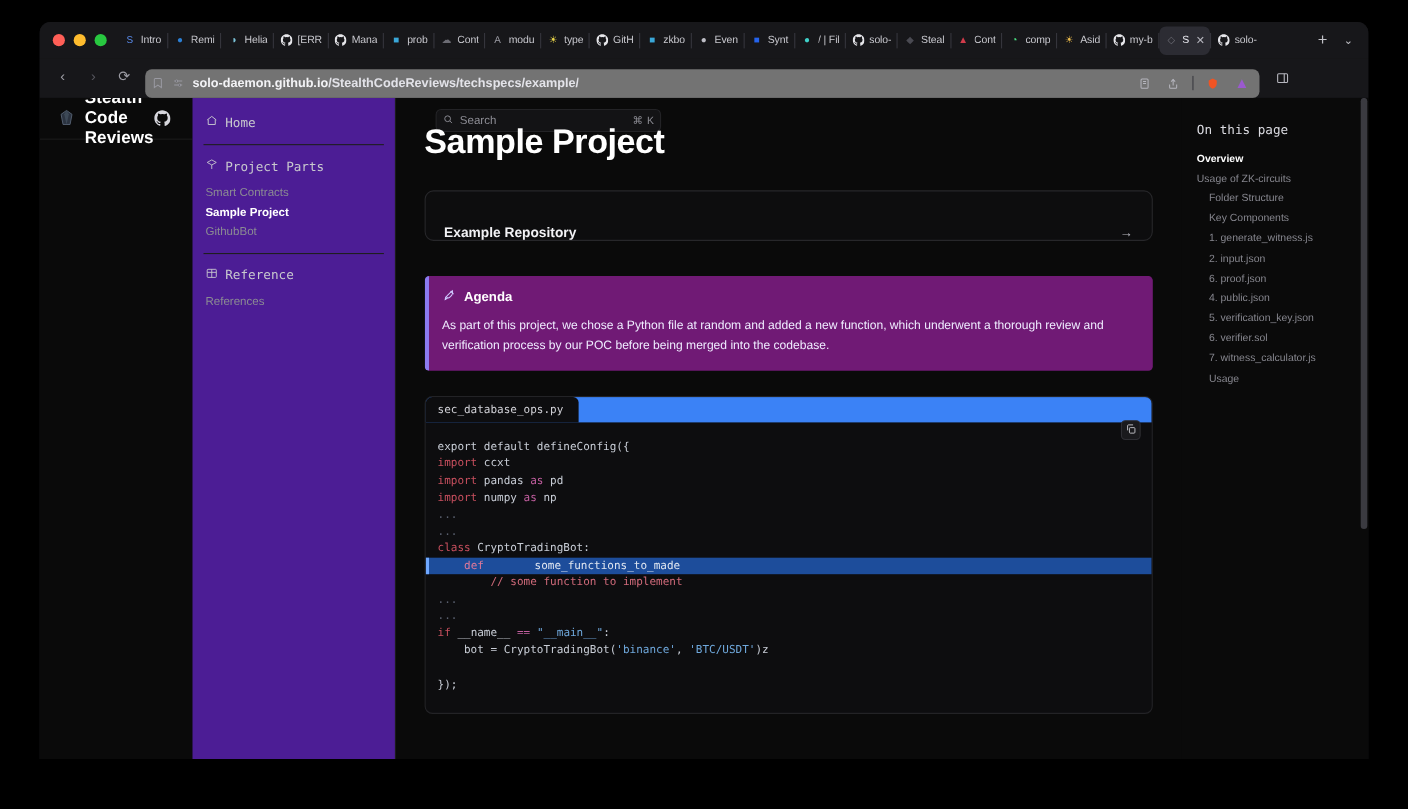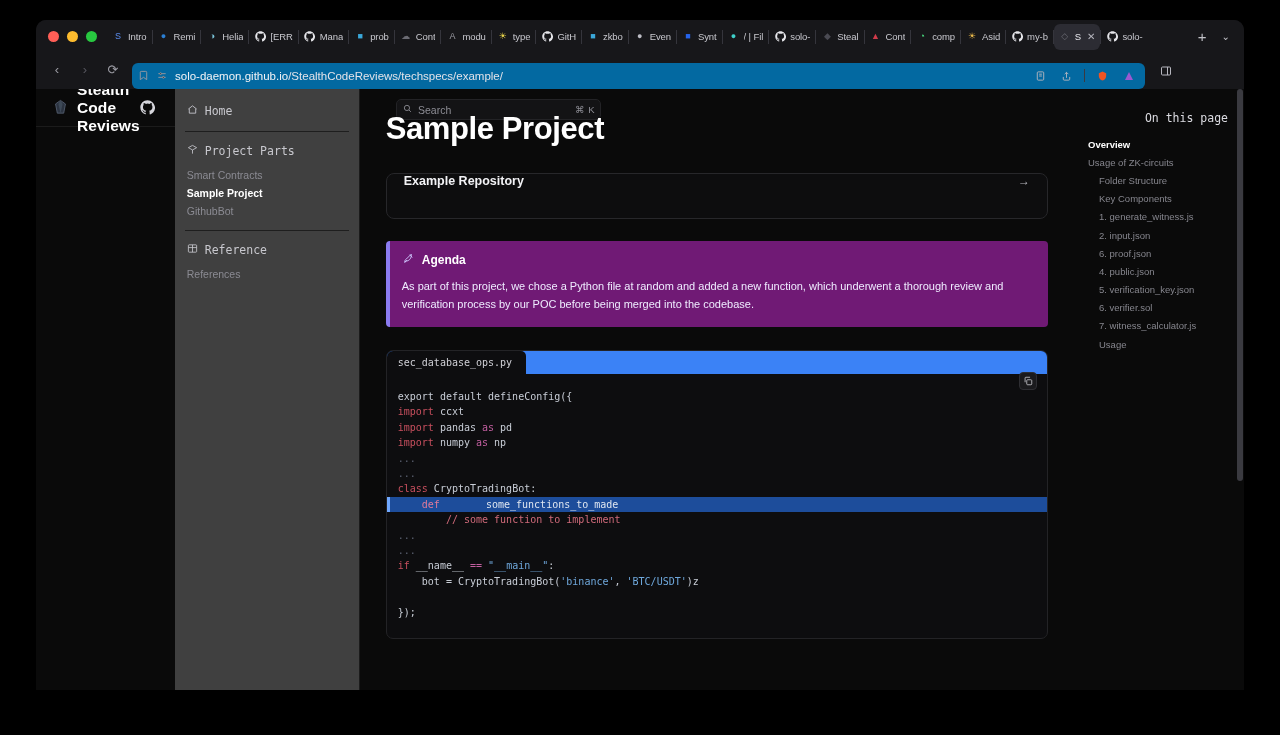--- a/index.html
+++ b/index.html
@@ -80,27 +80,28 @@
     width: 26px; height: 26px;
     display: flex; align-items: center; justify-content: center;
     color: #9c9ca4; font-size: 13px;
     border-radius: 4px;
   }
   .nav-btn.disabled { color: #55555d; }
 
   #omnibox {
     flex: 1 1 auto;
     height: 26px;
-    background: #0369a1;
+    background: #737373;
     border-radius: 6px;
     display: flex; align-items: center;
     margin: 13px 6px 0 4px;
     padding: 0 6px;
     gap: 7px;
     min-width: 0;
+    font-weight: bold;
   }
   .omni-ico { color: #9a9aa2; font-size: 11px; display: flex; align-items: center; }
   #omni-url { font-size: 11.5px; color: #e3e3e9; white-space: nowrap; overflow: hidden; }
   #omni-url .host { color: #f3f3f6; }
   .omni-right { margin-left: auto; display: flex; align-items: center; gap: 9px; padding-right: 2px; }
 
   .tb-ico {
     display: flex; align-items: center; justify-content: center;
     color: #b6b6be; font-size: 12px;
     width: 17px; height: 17px;
@@ -162,21 +163,21 @@
   #header-github { margin-left: auto; color: #d6d6dc; display: flex; align-items: center; }
 
   
   #body-cols { flex: 1 1 auto; display: flex; min-height: 0; position: relative; }
 
   
   #left-sidebar {
     width: 185px; flex: 0 0 185px;
     border-right: 1px solid #1b1b1b;
     padding: 12px 0 0 0;
-    background: #404040;
+    background: #4c1d95;
   }
   .sb-group { padding: 0 10px; }
   .sb-top-item {
     display: flex; align-items: center; gap: 7px;
     font-size: 11.5px; color: #c8c8ce;
     padding: 3px 2px 3px 2px;
     font-family: "DejaVu Sans Mono", monospace;
   }
   .sb-divider { height: 1px; background: #1e1e1e; margin: 10px 10px; }
   .sb-section-title {
@@ -203,24 +204,24 @@
   #page-title-h1 {
     font-size: 31px; font-weight: bold; color: #ffffff;
     letter-spacing: -0.4px;
     margin-bottom: 26px;
   }
 
   #repo-card {
     height: 46px;
     border: 1px solid #27272a;
     border-radius: 8px;
-    display: flex; align-items: flex-start;
+    display: flex; align-items: flex-end;
     padding: 0 17px;
     background: #0d0d0e;
-    margin-bottom: 22px;
+    margin-bottom: 32px;
   }
   #repo-card-label { font-size: 12.5px; font-weight: bold; color: #f2f2f5; }
   #repo-card-arrow { margin-left: auto; color: #b8b8c0; font-size: 12px; }
 
   #agenda-callout {
     background: #701a75;
     border-left: 4px solid #8b7bf0;
     border-radius: 4px;
     padding: 11px 14px 13px 12px;
     margin-bottom: 23px;
@@ -280,21 +281,20 @@
   
   #right-toc {
     width: 170px; flex: 0 0 170px;
     padding: 22px 16px 0 14px;
     background: #0a0a0a;
   }
   #toc-title {
     font-size: 11.5px; color: #dcdce2;
     font-family: "DejaVu Sans Mono", monospace;
     margin-bottom: 10px;
-    text-align: right;
   }
   .toc-item { font-size: 9.5px; color: #86868e; padding: 3.6px 0; }
   .toc-item.active { color: #ffffff; font-weight: bold; }
   .toc-item.lvl2 { padding-left: 11px; }
 
   
   #page-scrollbar {
     position: absolute; right: 1px; top: 0;
     width: 6px; height: 100%;
   }

